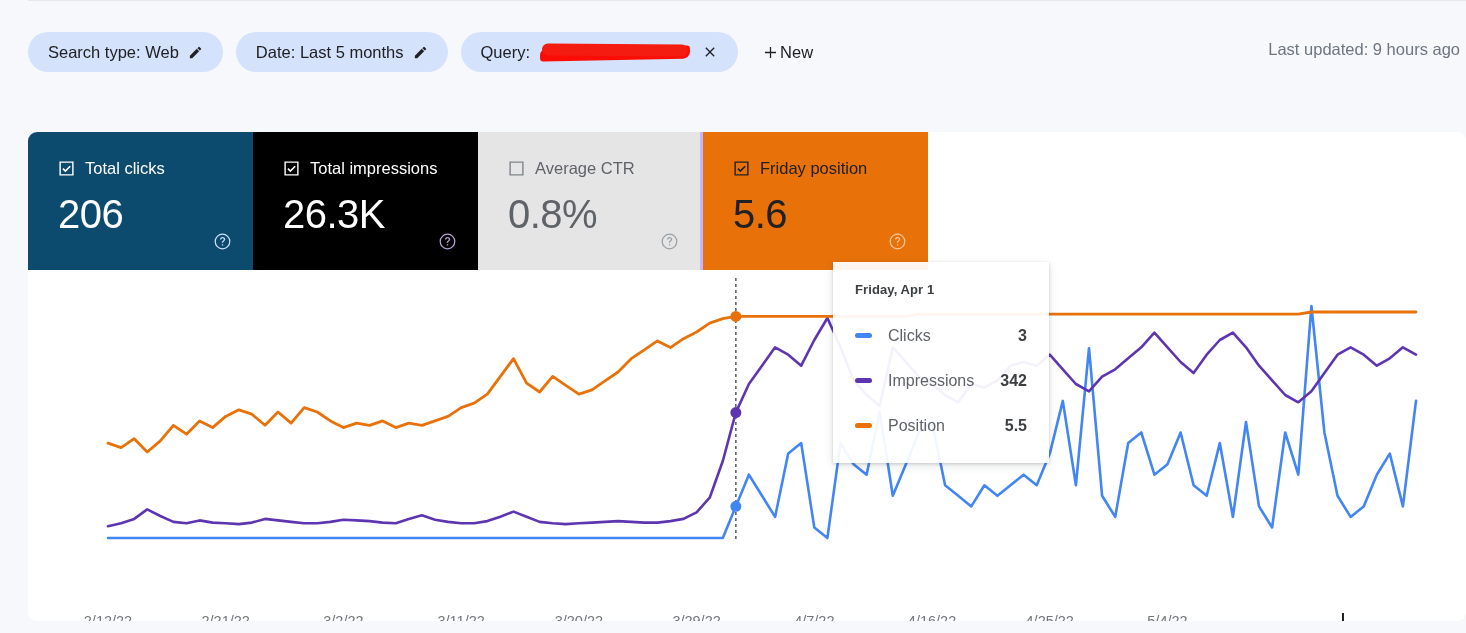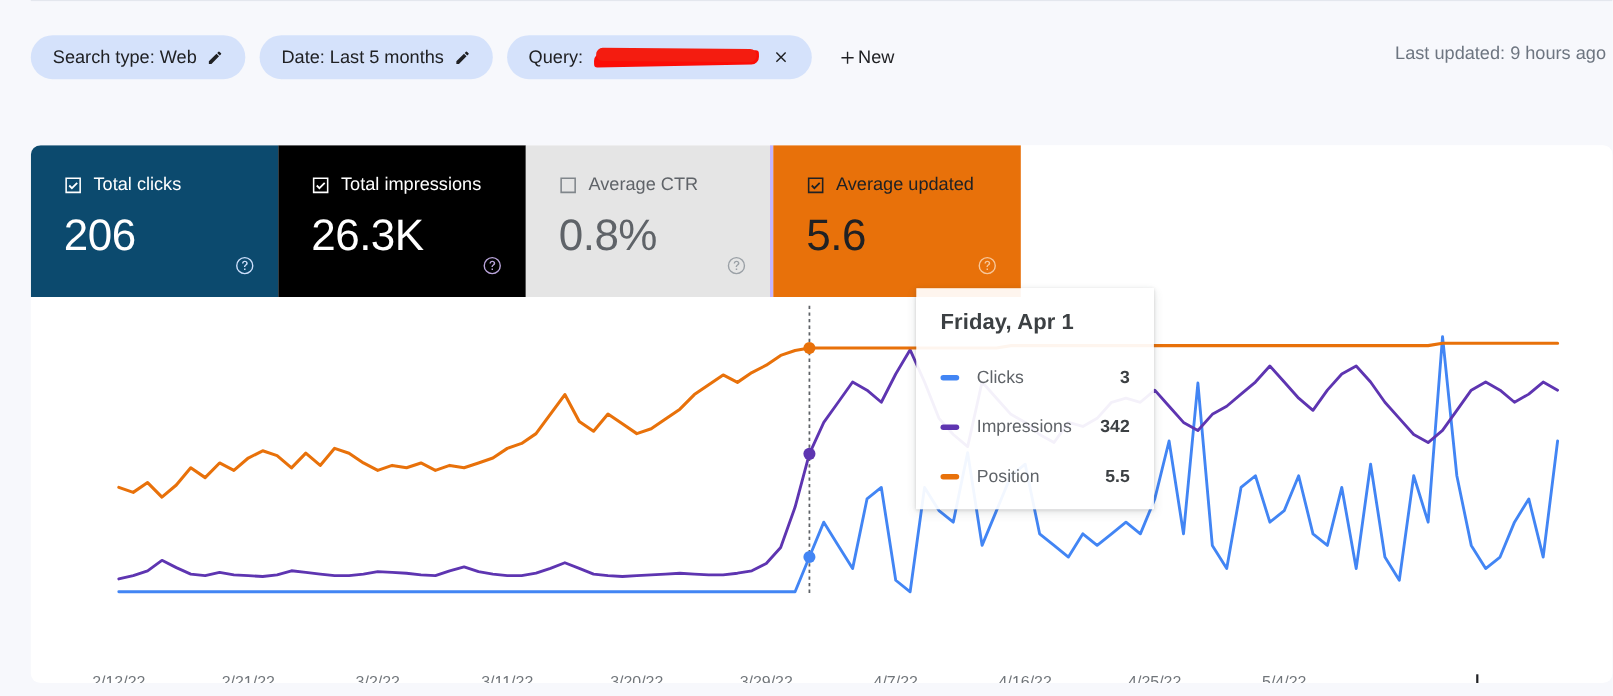--- a/index.html
+++ b/index.html
@@ -87,21 +87,21 @@
     position: absolute; left: 1314px; top: 40px; width: 2px; height: 21px; background: #202124;
   }
 
   
   .tooltip {
     position: absolute; left: 833px; top: 268px; width: 216px; height: 201px;
     background: rgba(255,255,255,0.935);
     box-shadow: 0 1px 3px rgba(60,64,67,0.22), 0 3px 9px rgba(60,64,67,0.12);
     padding: 20px 22px 0 22px;
   }
-  .tt-date { font-size: 20px; color: #3c4043; font-weight: 700; margin-bottom: 16px; letter-spacing: 0.1px; }
+  .tt-date { font-size: 13px; color: #3c4043; font-weight: 700; margin-bottom: 16px; letter-spacing: 0.1px; }
   .tt-row { display: flex; align-items: center; height: 45px; }
   .tt-swatch { width: 17px; height: 5.5px; border-radius: 3px; flex: 0 0 auto; }
   .tt-name { margin-left: 16px; font-size: 16px; color: #5f6368; }
   .tt-val { margin-left: auto; font-size: 16px; color: #3c4043; font-weight: 700; }
 </style>
 </head>
 <body>
 
 <div id="root">
 
@@ -188,21 +188,21 @@
           <path fill="#9aa0a6" d="M11.2 15.4h1.7v1.7h-1.7zm.9-9.1c-1.9 0-3.3 1.3-3.3 3.2h1.6c0-1 .7-1.7 1.7-1.7s1.6.6 1.6 1.5c0 .8-.5 1.2-1.2 1.8-.9.7-1.4 1.3-1.4 2.5h1.6c0-.9.4-1.3 1.3-2 .8-.6 1.4-1.3 1.4-2.4 0-1.7-1.4-2.9-3.3-2.9z"></path>
         </svg>
       </div>
 
       <div class="metric m-pos w-pos">
         <div class="head">
           <svg class="cb" viewBox="0 0 24 24">
             <path fill="none" stroke="#202124" stroke-width="2" d="M3 3h18v18H3z"></path>
             <path fill="none" stroke="#202124" stroke-width="2.3" d="M7 12.2l3.4 3.4L17.2 8.8"></path>
           </svg>
-          <span class="m-title">Average updated</span>
+          <span class="m-title">Friday position</span>
         </div>
         <div class="m-value">5.6</div>
         <svg class="q-mark" viewBox="0 0 24 24">
           <circle cx="12" cy="12" r="9.2" fill="none" stroke="#f7c79a" stroke-width="1.6"></circle>
           <path fill="#f7c79a" d="M11.2 15.4h1.7v1.7h-1.7zm.9-9.1c-1.9 0-3.3 1.3-3.3 3.2h1.6c0-1 .7-1.7 1.7-1.7s1.6.6 1.6 1.5c0 .8-.5 1.2-1.2 1.8-.9.7-1.4 1.3-1.4 2.5h1.6c0-.9.4-1.3 1.3-2 .8-.6 1.4-1.3 1.4-2.4 0-1.7-1.4-2.9-3.3-2.9z"></path>
         </svg>
       </div>
 
       <div class="metrics-tail"></div>
     </div>

